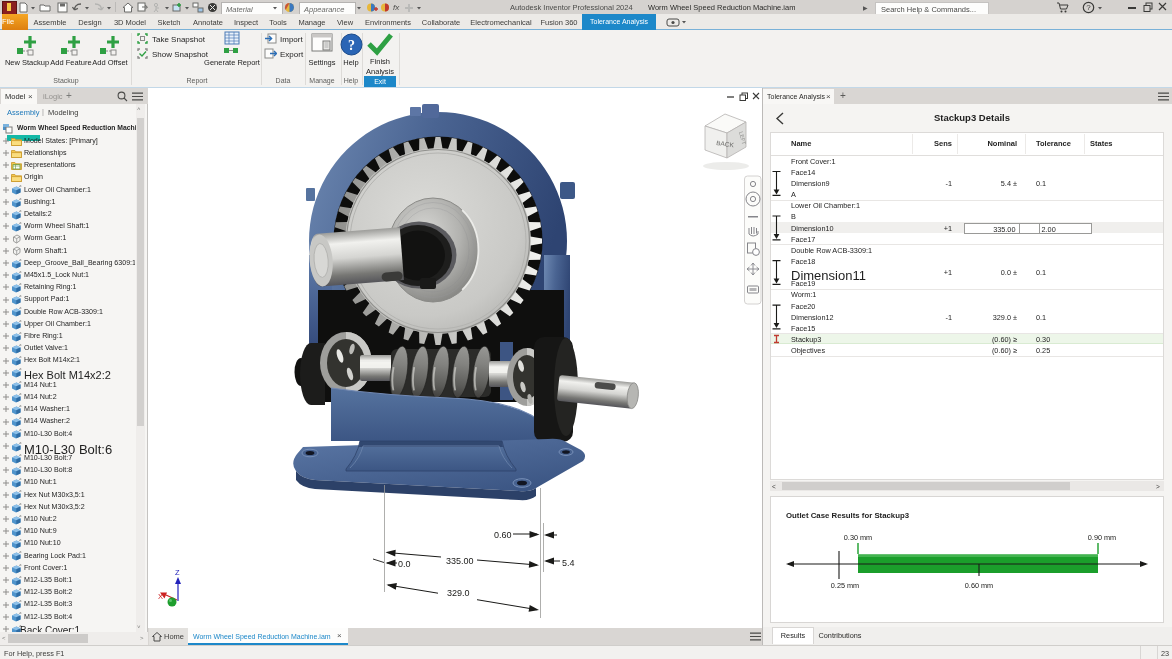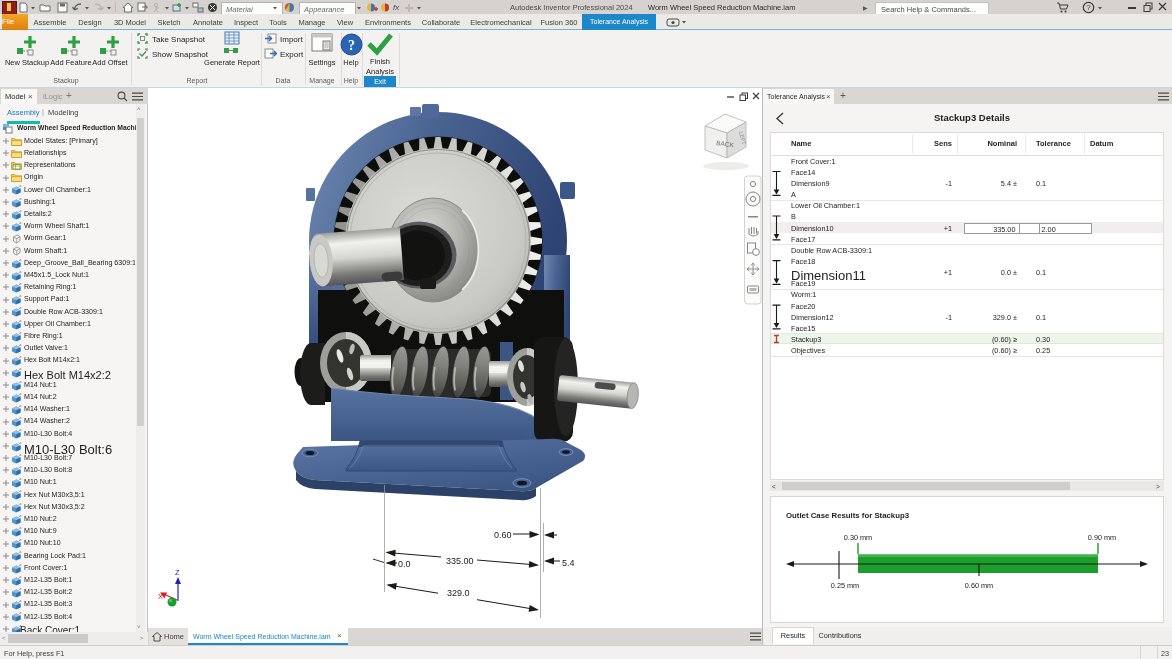--- a/index.html
+++ b/index.html
@@ -425,21 +425,21 @@
 <span class="tx" style="left:28px;top:91.5px;color:#4a4a48;font-size:8px">×</span>
 <span class="tx" style="left:43px;top:92px;color:#94928f">iLogic</span>
 <span class="tx" style="left:66px;top:90px;color:#7a7a78;font-size:10px">+</span>
 <svg class="ab" style="left:117px;top:91px" width="11" height="11" viewBox="0 0 11 11">
       <circle cx="4.5" cy="4.5" r="3.4" fill="none" stroke="#4a4a48" stroke-width="1.1"></circle>
       <path d="M7 7l3 3" stroke="#4a4a48" stroke-width="1.1"></path>
     </svg>
 <svg class="ab" style="left:132px;top:92px" width="11" height="9" viewBox="0 0 11 9">
       <path d="M0 1.2h11M0 4.5h11M0 7.8h11" stroke="#4a4a48" stroke-width="1.2"></path>
     </svg>
-<span class="tx" style="left:7px;top:108px;color:#1e79ba;border-bottom:3px solid #14b8a6;padding-bottom:4px">Assembly</span>
+<span class="tx" style="left:7px;top:108px;color:#1e79ba;border-bottom:6px solid #14b8a6;padding-bottom:18px">Assembly</span>
 <span class="tx" style="left:42px;top:107px;color:#9a9a98">|</span>
 <span class="tx" style="left:48px;top:108px;color:#3c3c3a">Modeling</span>
 <svg class="ab" style="left:2px;top:123px" width="13" height="11" viewBox="0 0 13 11">
       <rect x="1" y="1" width="6" height="6" fill="#4a90c8"></rect>
       <rect x="4" y="4" width="6" height="6" fill="#fdfdfc" stroke="#7a7a78"></rect>
       <rect x="1" y="1" width="6" height="3" fill="#7ab2dd"></rect>
     </svg>
 <span class="tx" style="left:17px;top:124px;font-weight:bold;font-size:6.8px;max-width:122px;overflow:hidden">Worm Wheel Speed Reduction Machine</span>
 <span class="tx" style="left:138px;top:123px;color:#8a8a88;font-size:6px">˄</span>
 <svg class="ab" style="left:3px;top:138.0px" width="6" height="6" viewBox="0 0 6 6">
@@ -872,21 +872,21 @@
     </svg>
 <svg class="ab" style="left:775px;top:112px" width="10" height="13" viewBox="0 0 10 13">
       <path d="M8 1 L2 6.5 L8 12" fill="none" stroke="#3a3a38" stroke-width="1.4"></path>
     </svg>
 <div class="tx ctr" style="left:862px;top:112px;width:220px;font-weight:bold;font-size:9.5px">Stackup3 Details</div>
 <div class="ab" style="left:770px;top:132px;width:394px;height:348px;background:#fff;border:1px solid #dcdad8;box-sizing:border-box"></div>
 <span class="tx" style="left:791px;top:139px;font-weight:bold">Name</span>
 <div class="tx" style="left:902px;top:139px;width:50px;text-align:right;font-weight:bold">Sens</div>
 <div class="tx" style="left:957px;top:139px;width:60px;text-align:right;font-weight:bold">Nominal</div>
 <span class="tx" style="left:1036px;top:139px;font-weight:bold">Tolerance</span>
-<span class="tx" style="left:1090px;top:139px;font-weight:bold">Datum</span>
+<span class="tx" style="left:1090px;top:139px;font-weight:bold">States</span>
 <div class="ab" style="left:912px;top:134px;width:1px;height:20px;background:#eceae8"></div>
 <div class="ab" style="left:957px;top:134px;width:1px;height:20px;background:#eceae8"></div>
 <div class="ab" style="left:1025px;top:134px;width:1px;height:20px;background:#eceae8"></div>
 <div class="ab" style="left:1084px;top:134px;width:1px;height:20px;background:#eceae8"></div>
 <div class="ab" style="left:771px;top:154.5px;width:392px;height:1px;background:#e0deDC"></div>
 <div class="ab" style="left:771px;top:333.3px;width:392px;height:11.1px;background:#edf6e9;border-top:1px solid #d9ebd2;border-bottom:1px solid #d9ebd2;box-sizing:border-box"></div>
 <div class="ab" style="left:771px;top:222.0px;width:392px;height:11.1px;background:#f0efed"></div>
 <span class="tx" style="left:791px;top:156.8px;font-size:7.3px">Front Cover:1</span>
 <span class="tx" style="left:791px;top:167.9px;font-size:7.3px">Face14</span>
 <span class="tx" style="left:791px;top:179.1px;font-size:7.3px">Dimension9</span>

